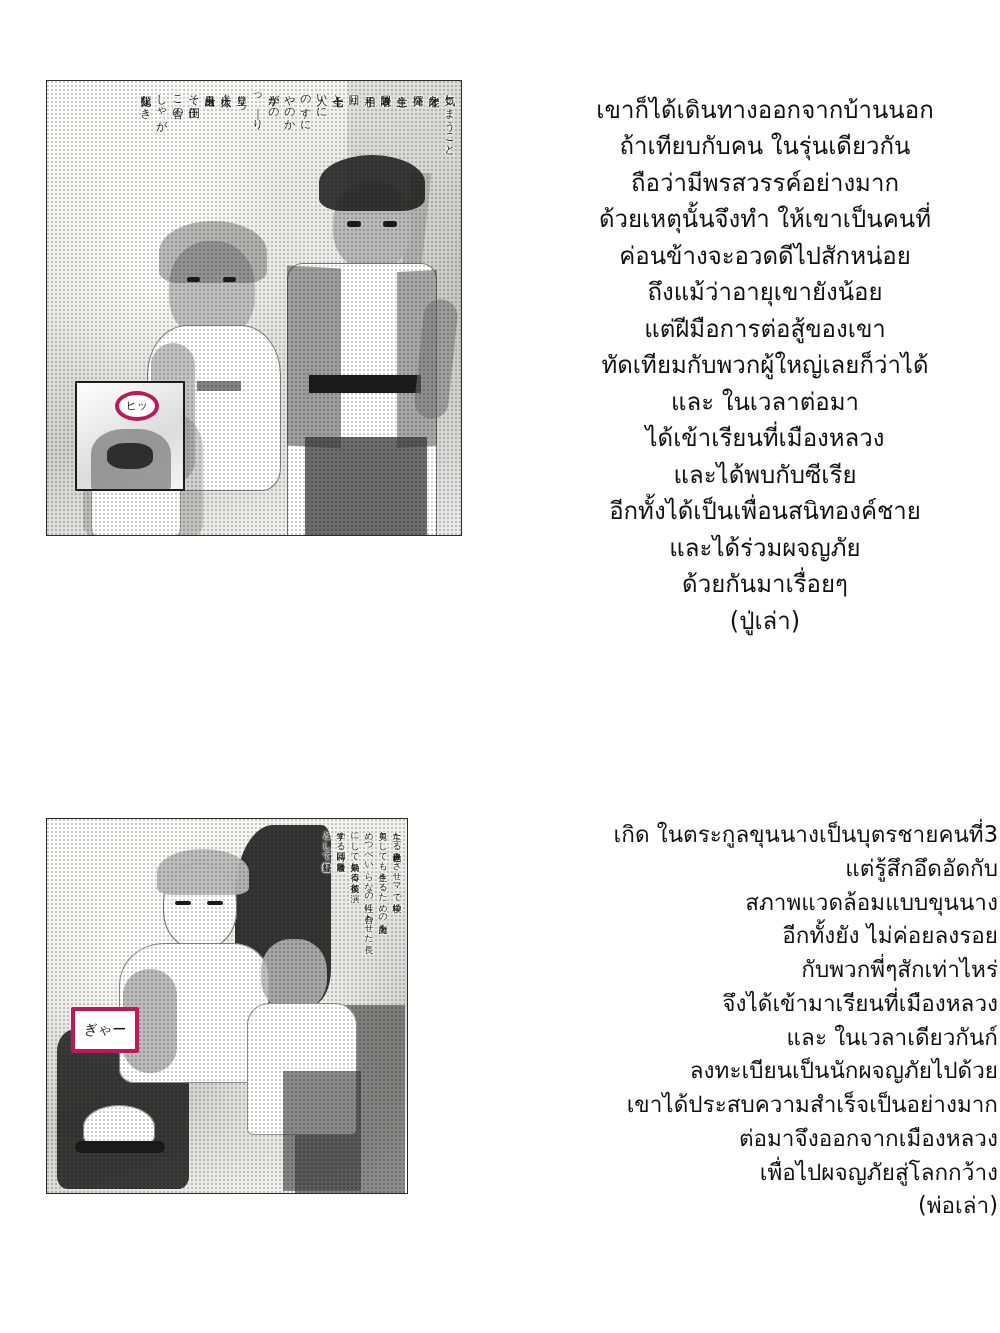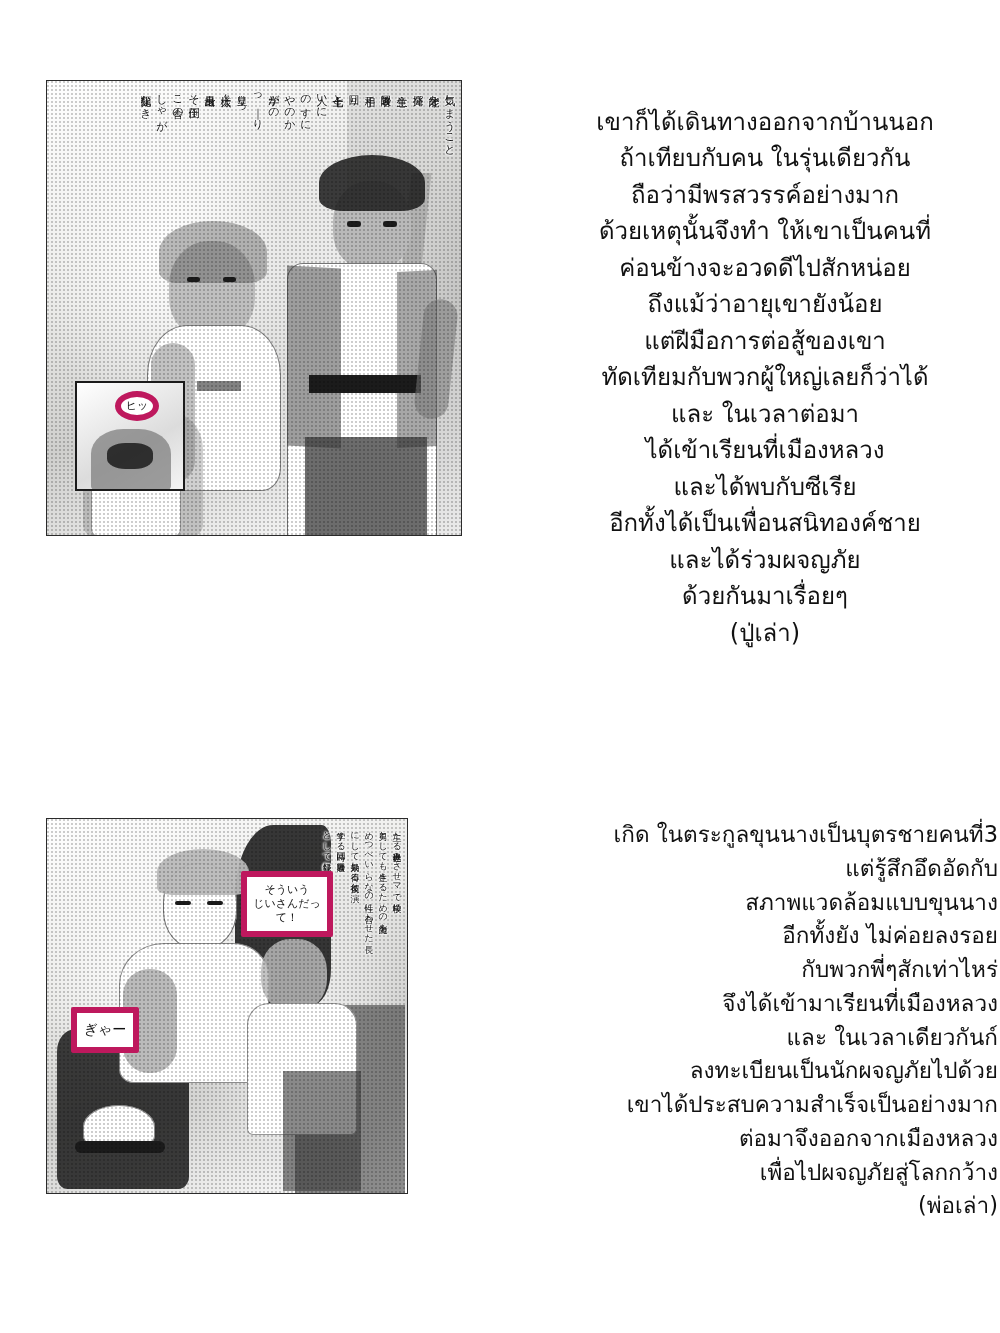--- a/index.html
+++ b/index.html
@@ -77,21 +77,21 @@
     white-space: pre-line;
     font-size: 11px;
     text-shadow:
       0 0 2px #ffffff, 0 0 2px #ffffff, 0 0 3px #ffffff, 1px 0 2px #ffffff, -1px 0 2px #ffffff;
   }
 
   
   .bubble {
     position: absolute;
     background: #ffffff;
-    border: 6px solid #be185d;
+    border: 4px solid #be185d;
     display: flex;
     align-items: center;
     justify-content: center;
     color: #111111;
     font-size: 12px;
     line-height: 1.1;
     text-align: center;
     box-sizing: border-box;
   }
   .bubble.oval { border-radius: 50%; }
@@ -183,21 +183,21 @@
       <div class="vtext" style="right:310px;top:6px; height:140px;">比類なき</div>
 
       <div class="inset" style="left:28px; top:300px; width:110px; height:110px;">
         <div style="position:absolute; inset:0; background:linear-gradient(150deg,#ffffff,#dcdcdc 60%,#f5f5f5);"></div>
         <div class="ink mid" style="left:14px; top:46px; width:80px; height:62px; border-radius:40% 40% 8% 8%; opacity:0.7;"></div>
         <div class="ink" style="left:30px; top:60px; width:46px; height:26px; border-radius:40%; opacity:0.85;"></div>
         <div class="bubble oval" style="left:38px; top:8px; width:44px; height:30px; font-size:11px;">ヒッ</div>
       </div>
     </div>
 
-    <div class="caption" style="left:486px; top:24px; width:466px;">เขาก็ได้เดินทางออกจากบ้านนอก
+    <div class="caption" style="left:486px; top:12px; width:466px;">เขาก็ได้เดินทางออกจากบ้านนอก
 ถ้าเทียบกับคน ในรุ่นเดียวกัน
 ถือว่ามีพรสวรรค์อย่างมาก
 ด้วยเหตุนั้นจึงทำ ให้เขาเป็นคนที่
 ค่อนข้างจะอวดดีไปสักหน่อย
 ถึงแม้ว่าอายุเขายังน้อย
 แต่ฝีมือการต่อสู้ของเขา
 ทัดเทียมกับพวกผู้ใหญ่เลยก็ว่าได้
 และ ในเวลาต่อมา
 ได้เข้าเรียนที่เมืองหลวง
 และได้พบกับซีเรีย
@@ -232,22 +232,20 @@
 
       <div class="tone"></div>
 
       <div class="vtext" style="right:6px;  top:6px; height:190px; font-size:9px;">主たる世界込みさせマで学校に</div>
       <div class="vtext" style="right:20px; top:6px; height:180px; font-size:9px;">男としても生きるための能力を</div>
       <div class="vtext" style="right:34px; top:6px; height:180px; font-size:9px;">めつべいらなの性に合わせた長</div>
       <div class="vtext" style="right:48px; top:6px; height:170px; font-size:9px;">にして効果し得る技術と演</div>
       <div class="vtext" style="right:62px; top:6px; height:160px; font-size:9px;">学する同時に冒険者</div>
       <div class="vtext" style="right:76px; top:6px; height:130px; font-size:9px;">として登録し</div>
 
-      <div class="bubble rect" style="left:194px; top:52px; width:92px; height:66px; font-size:11px; padding:4px; color:#111; white-space:pre-line; line-height:1.25;">そういう
-じいさんだって！</div>
 
       <div class="bubble rect" style="left:24px; top:188px; width:68px; height:46px; font-size:14px;">ぎゃー</div>
     </div>
 
     <div class="caption small" style="left:424px; top:0px; width:528px;">เกิด ในตระกูลขุนนางเป็นบุตรชายคนที่3
 แต่รู้สึกอึดอัดกับ
 สภาพแวดล้อมแบบขุนนาง
 อีกทั้งยัง ไม่ค่อยลงรอย
 กับพวกพี่ๆสักเท่าไหร่
 จึงได้เข้ามาเรียนที่เมืองหลวง

